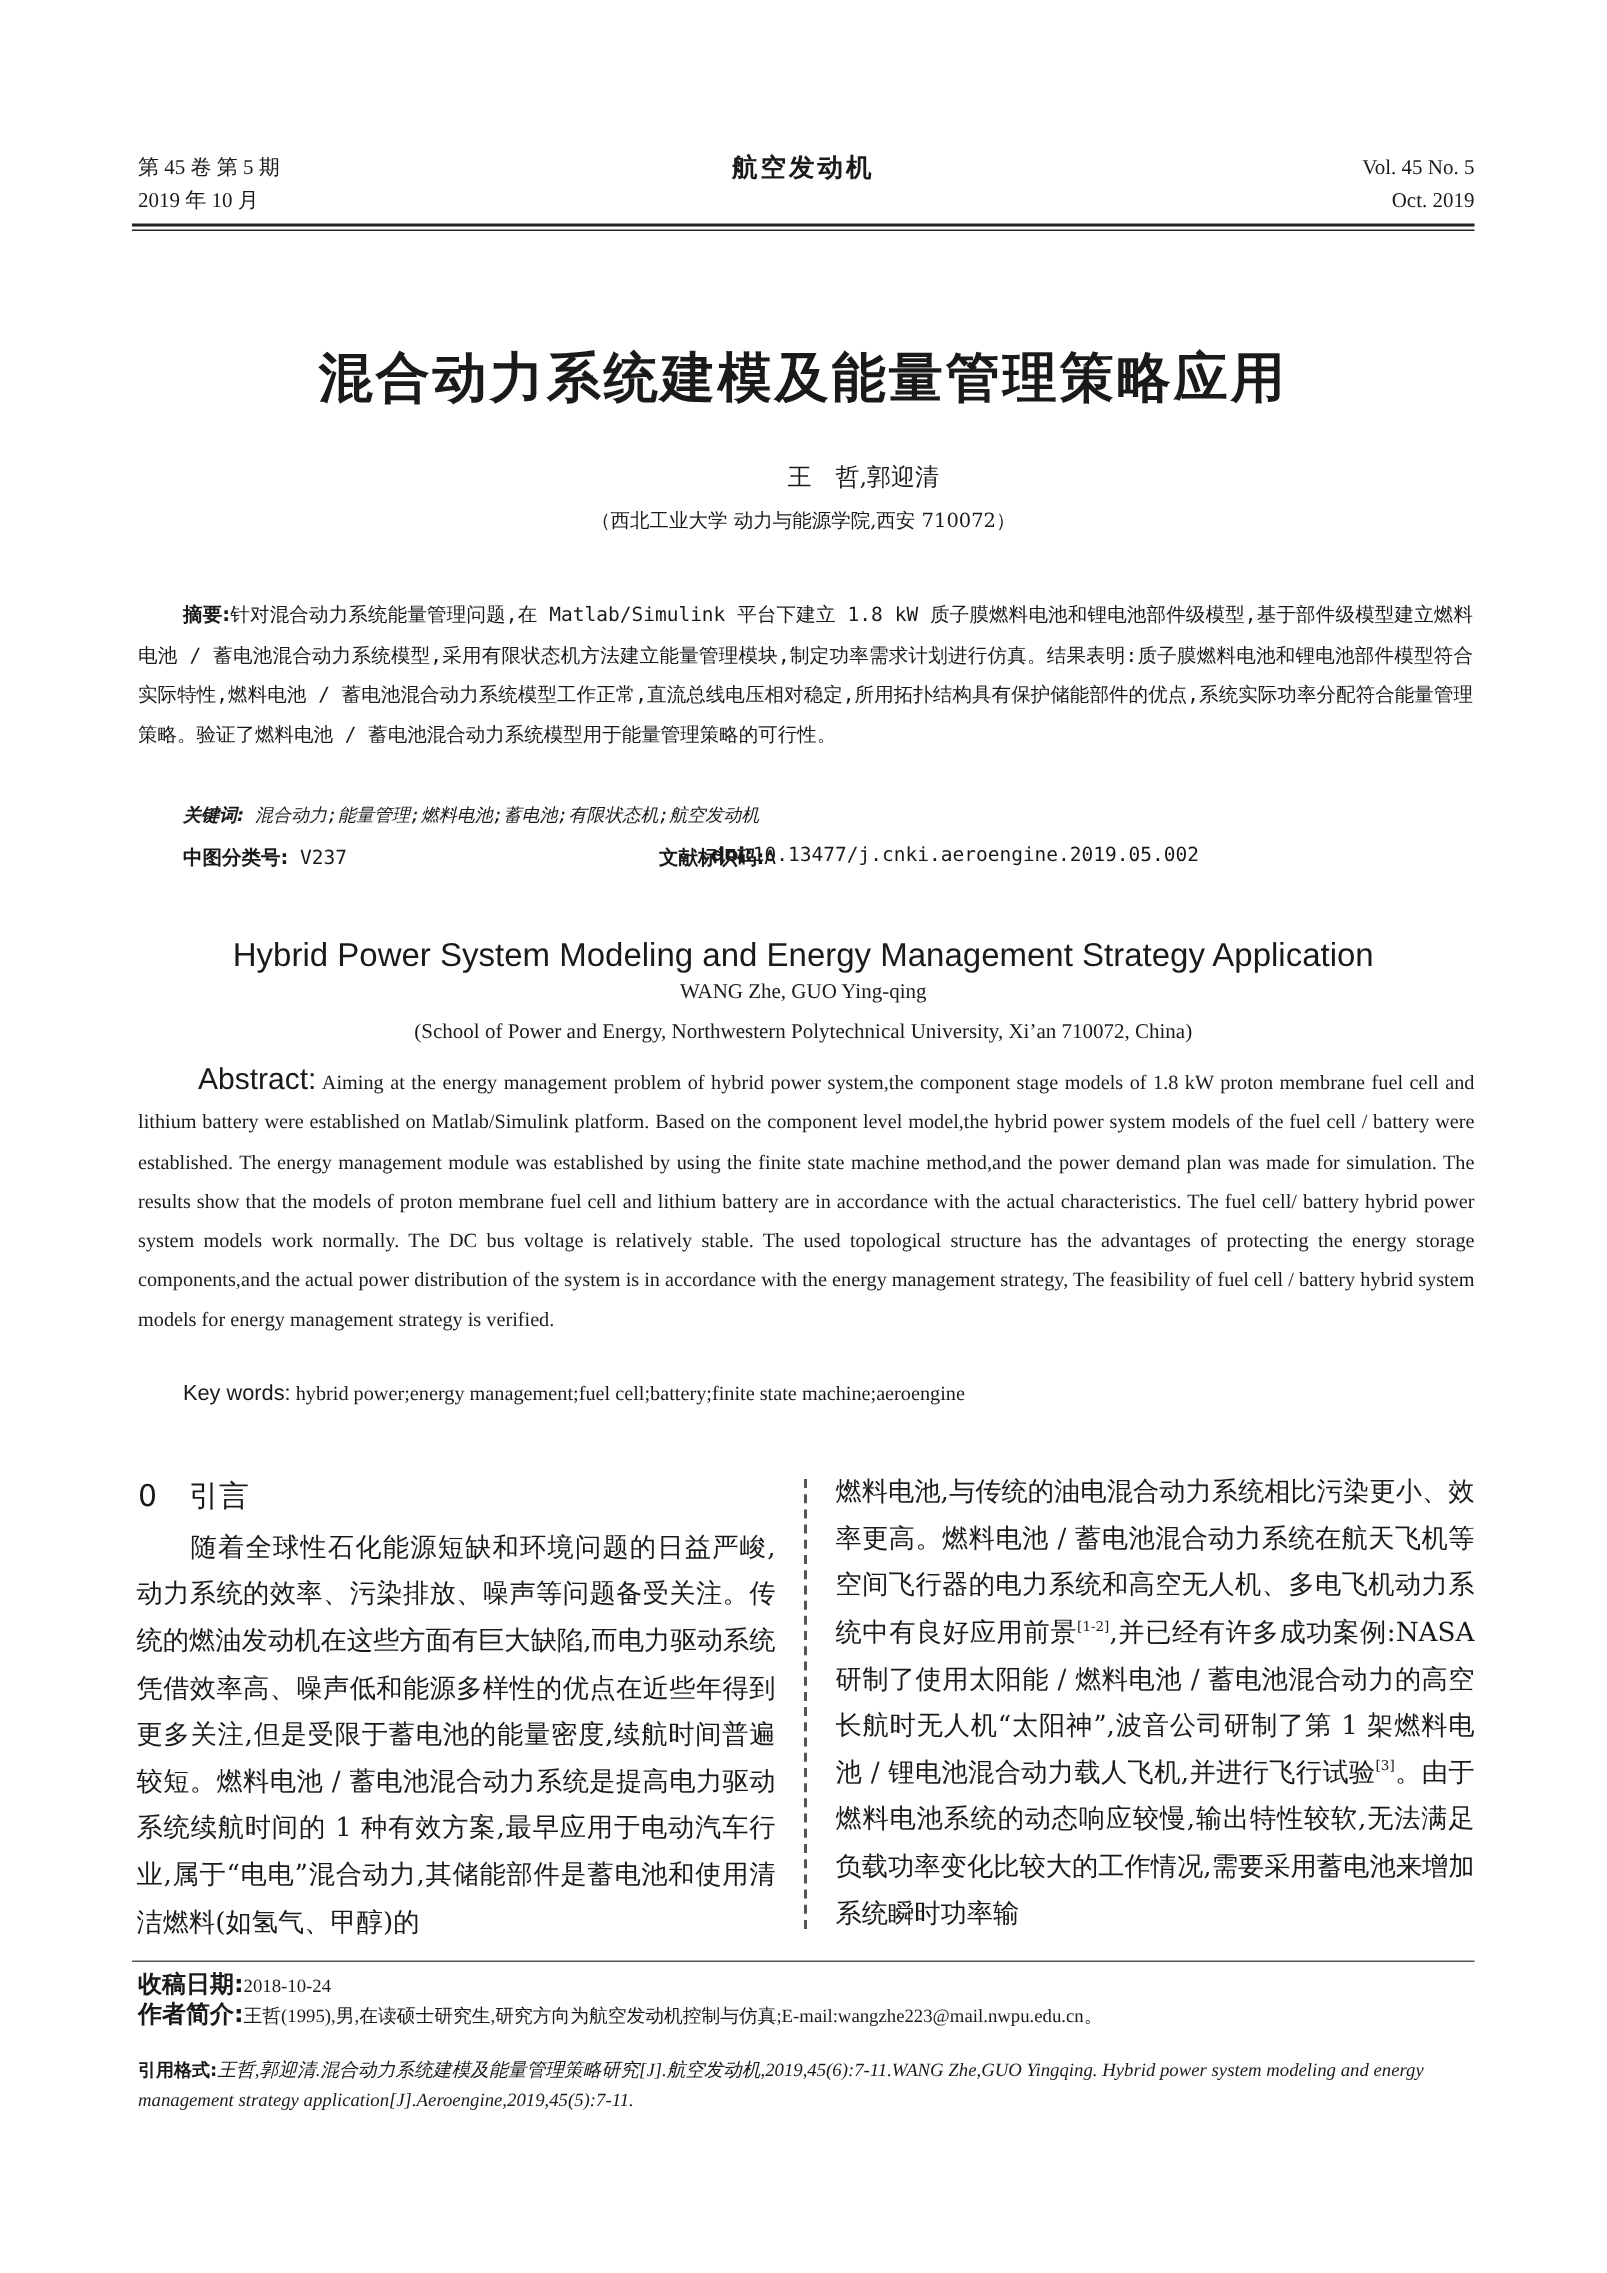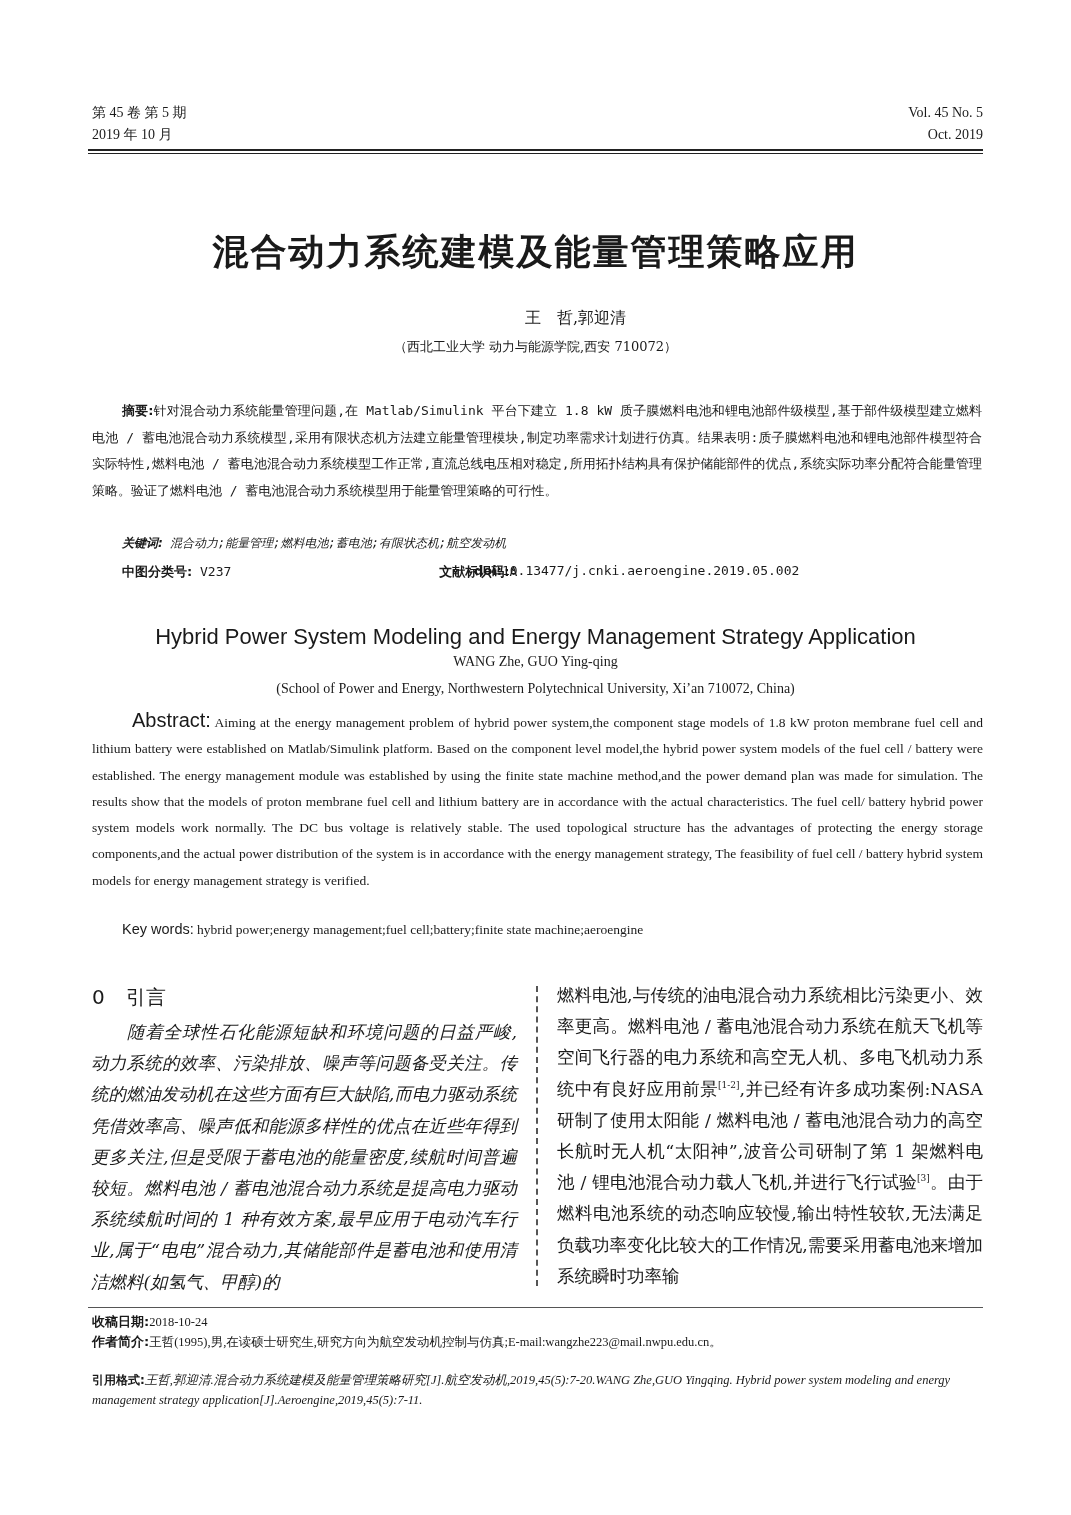--- a/index.html
+++ b/index.html
@@ -31,43 +31,44 @@
   .authors-en { left: 0; width: 1071px; top: 654px; text-align: center; font-size: 14px; font-family: "Liberation Serif", serif; }
   .affil-en { left: 0; width: 1071px; top: 681px; text-align: center; font-size: 14px; font-family: "Liberation Serif", serif; }
   .abstract-en { left: 92px; top: 707px; width: 891px; font-size: 13.5px; line-height: 26.3px; font-family: "Liberation Serif", serif; text-align: justify; text-indent: 40px; }
   .abstract-en .lbl-en { font-family: "Liberation Sans", sans-serif; font-size: 20px; }
   .kw-en { left: 122px; top: 921px; font-size: 13.5px; font-family: "Liberation Serif", serif; }
   .kw-en .lbl-en { font-family: "Liberation Sans", sans-serif; font-size: 14.5px; }
 
   .sec-head { left: 92px; top: 984px; font-size: 20px; font-family: "DejaVu Sans", sans-serif; }
   .sec-head .num { display: inline-block; width: 34px; }
   .col { top: 984px; width: 426px; font-size: 17.5px; line-height: 31.2px; text-align: justify; font-family: "DejaVu Serif", serif; }
-  .col-left { left: 91px; top: 1017px; font-style: italic; }
+  .col-left { left: 91px; top: 1017px; }
   .col-left p { margin: 0; text-indent: 36px; }
   .col-right { left: 557px; top: 980px; }
   .col-right p { margin: 0; }
   .col-divider { left: 536px; top: 986px; height: 300px; width: 0; border-left: 2px dashed #555; }
   sup { font-size: 9px; line-height: 0; }
 
   .foot-rule { left: 88px; top: 1307px; width: 895px; height: 1px; background: #555; }
   .foot { left: 92px; font-size: 12.5px; font-family: "Liberation Serif", serif; }
-  .foot .lbl { font-family: "DejaVu Sans", sans-serif; font-size: 13px; }
+  .foot .lbl { font-family: "DejaVu Sans", sans-serif; font-size: 16px; }
   .foot1 { top: 1313px; }
   .foot2 { top: 1333px; }
   .cite { left: 92px; top: 1370px; width: 895px; font-size: 12.5px; line-height: 20px; font-style: italic; font-family: "Liberation Serif", serif; }
   .cite .lbl { font-style: normal; font-family: "DejaVu Sans", sans-serif; font-size: 12px; }
 </style>
 </head>
 <body>
 
 <div class="abs hdr-left">
   <div>第 45 卷 第 5 期</div>
   <div>2019 年 10 月</div>
 </div>
 <div class="abs hdr-center">
+  <div class="hdr-journal-cn">航空发动机</div>
 </div>
 <div class="abs hdr-right">
   <div>Vol. 45  No. 5</div>
   <div>Oct. 2019</div>
 </div>
 <div class="abs hdr-rule1"></div>
 <div class="abs hdr-rule2"></div>
 
 <div class="abs title-cn">混合动力系统建模及能量管理策略应用</div>
 <div class="abs authors-cn">王　哲,郭迎清</div>
@@ -99,13 +100,13 @@
 <div class="abs col-divider"></div>
 
 <div class="abs col col-right">
   <p><span>燃料电池,与传统的油电混合动力系统相比污染更小、效率更高。燃料电池 / 蓄电池混合动力系统在航天飞机等空间飞行器的电力系统和高空无人机、多电飞机动力系统中有良好应用前景</span><sup>[1-2]</sup><span>,并已经有许多成功案例:NASA 研制了使用太阳能 / 燃料电池 / 蓄电池混合动力的高空长航时无人机“太阳神”,波音公司研制了第 1 架燃料电池 / 锂电池混合动力载人飞机,并进行飞行试验</span><sup>[3]</sup><span>。由于燃料电池系统的动态响应较慢,输出特性较软,无法满足负载功率变化比较大的工作情况,需要采用蓄电池来增加系统瞬时功率输</span></p>
 </div>
 
 <div class="abs foot-rule"></div>
 <div class="abs foot foot1"><span class="lbl">收稿日期:</span><span>2018-10-24</span></div>
 <div class="abs foot foot2"><span class="lbl">作者简介:</span><span>王哲(1995),男,在读硕士研究生,研究方向为航空发动机控制与仿真;E-mail:wangzhe223@mail.nwpu.edu.cn。</span></div>
 
-<div class="abs cite"><span class="lbl">引用格式:</span><span>王哲,郭迎清.混合动力系统建模及能量管理策略研究[J].航空发动机,2019,45(5):7-20.WANG Zhe,GUO Yingqing. Hybrid power system modeling and energy management strategy application[J].Aeroengine,2019,45(5):7-11.</span></div>
+<div class="abs cite"><span class="lbl">引用格式:</span><span>王哲,郭迎清.混合动力系统建模及能量管理策略研究[J].航空发动机,2019,45(6):7-11.WANG Zhe,GUO Yingqing. Hybrid power system modeling and energy management strategy application[J].Aeroengine,2019,45(5):7-11.</span></div>
 
 </body></html>

